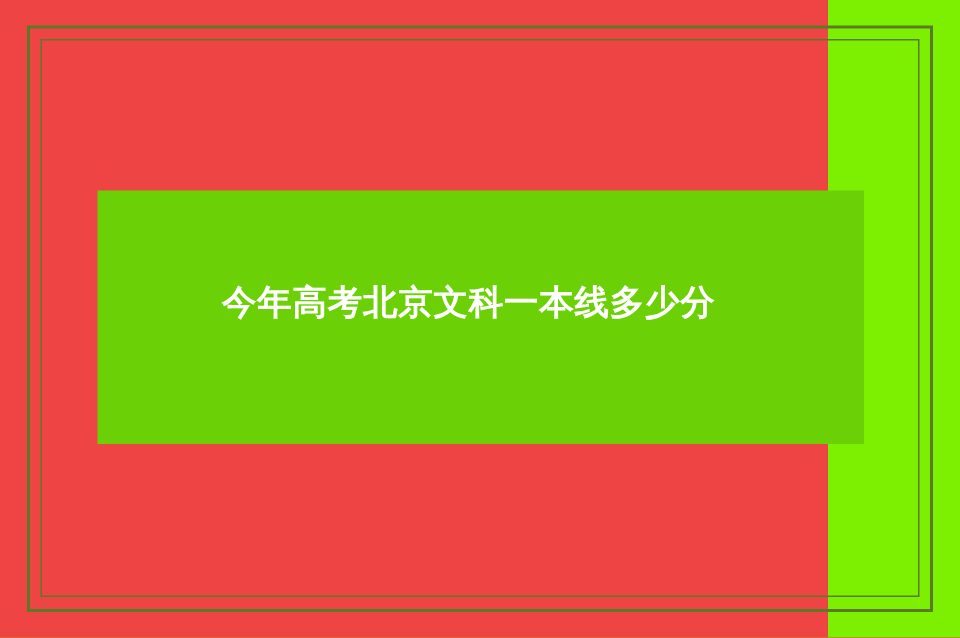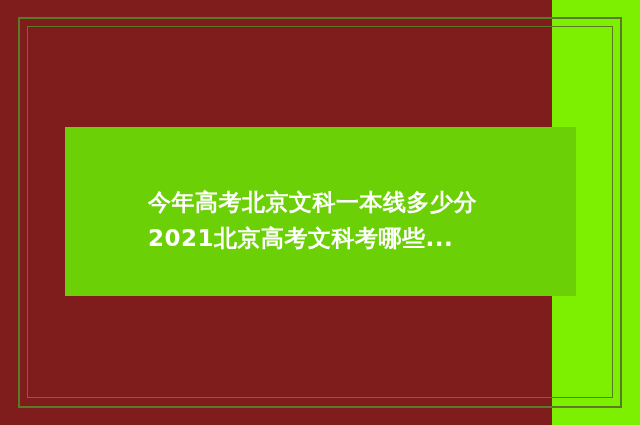--- a/index.html
+++ b/index.html
@@ -11,21 +11,21 @@
     height: 425px;
     overflow: hidden;
     background: #7CF000;
     font-family: "DejaVu Sans", "Liberation Sans", sans-serif;
   }
 
   #thumbnail-card {
     position: relative;
     width: 552px;
     height: 425px;
-    background: #7f1d1d;
+    background: #ef4444;
   }
 
   
   .frame-outer {
     position: absolute;
     left: 18px;
     top: 17px;
     width: 604px;
     height: 391px;
     box-sizing: border-box;
@@ -76,16 +76,15 @@
 
 <div id="thumbnail-card">
 
   <div class="frame-outer"></div>
   <div class="frame-inner"></div>
 
   <div class="caption-band"></div>
 
   <div class="caption-text">
     <span class="caption-line">今年高考北京文科一本线多少分</span>
-    <span class="caption-line">2021北京高考文科考哪些...</span>
   </div>
 
 </div>
 
 </body></html>

